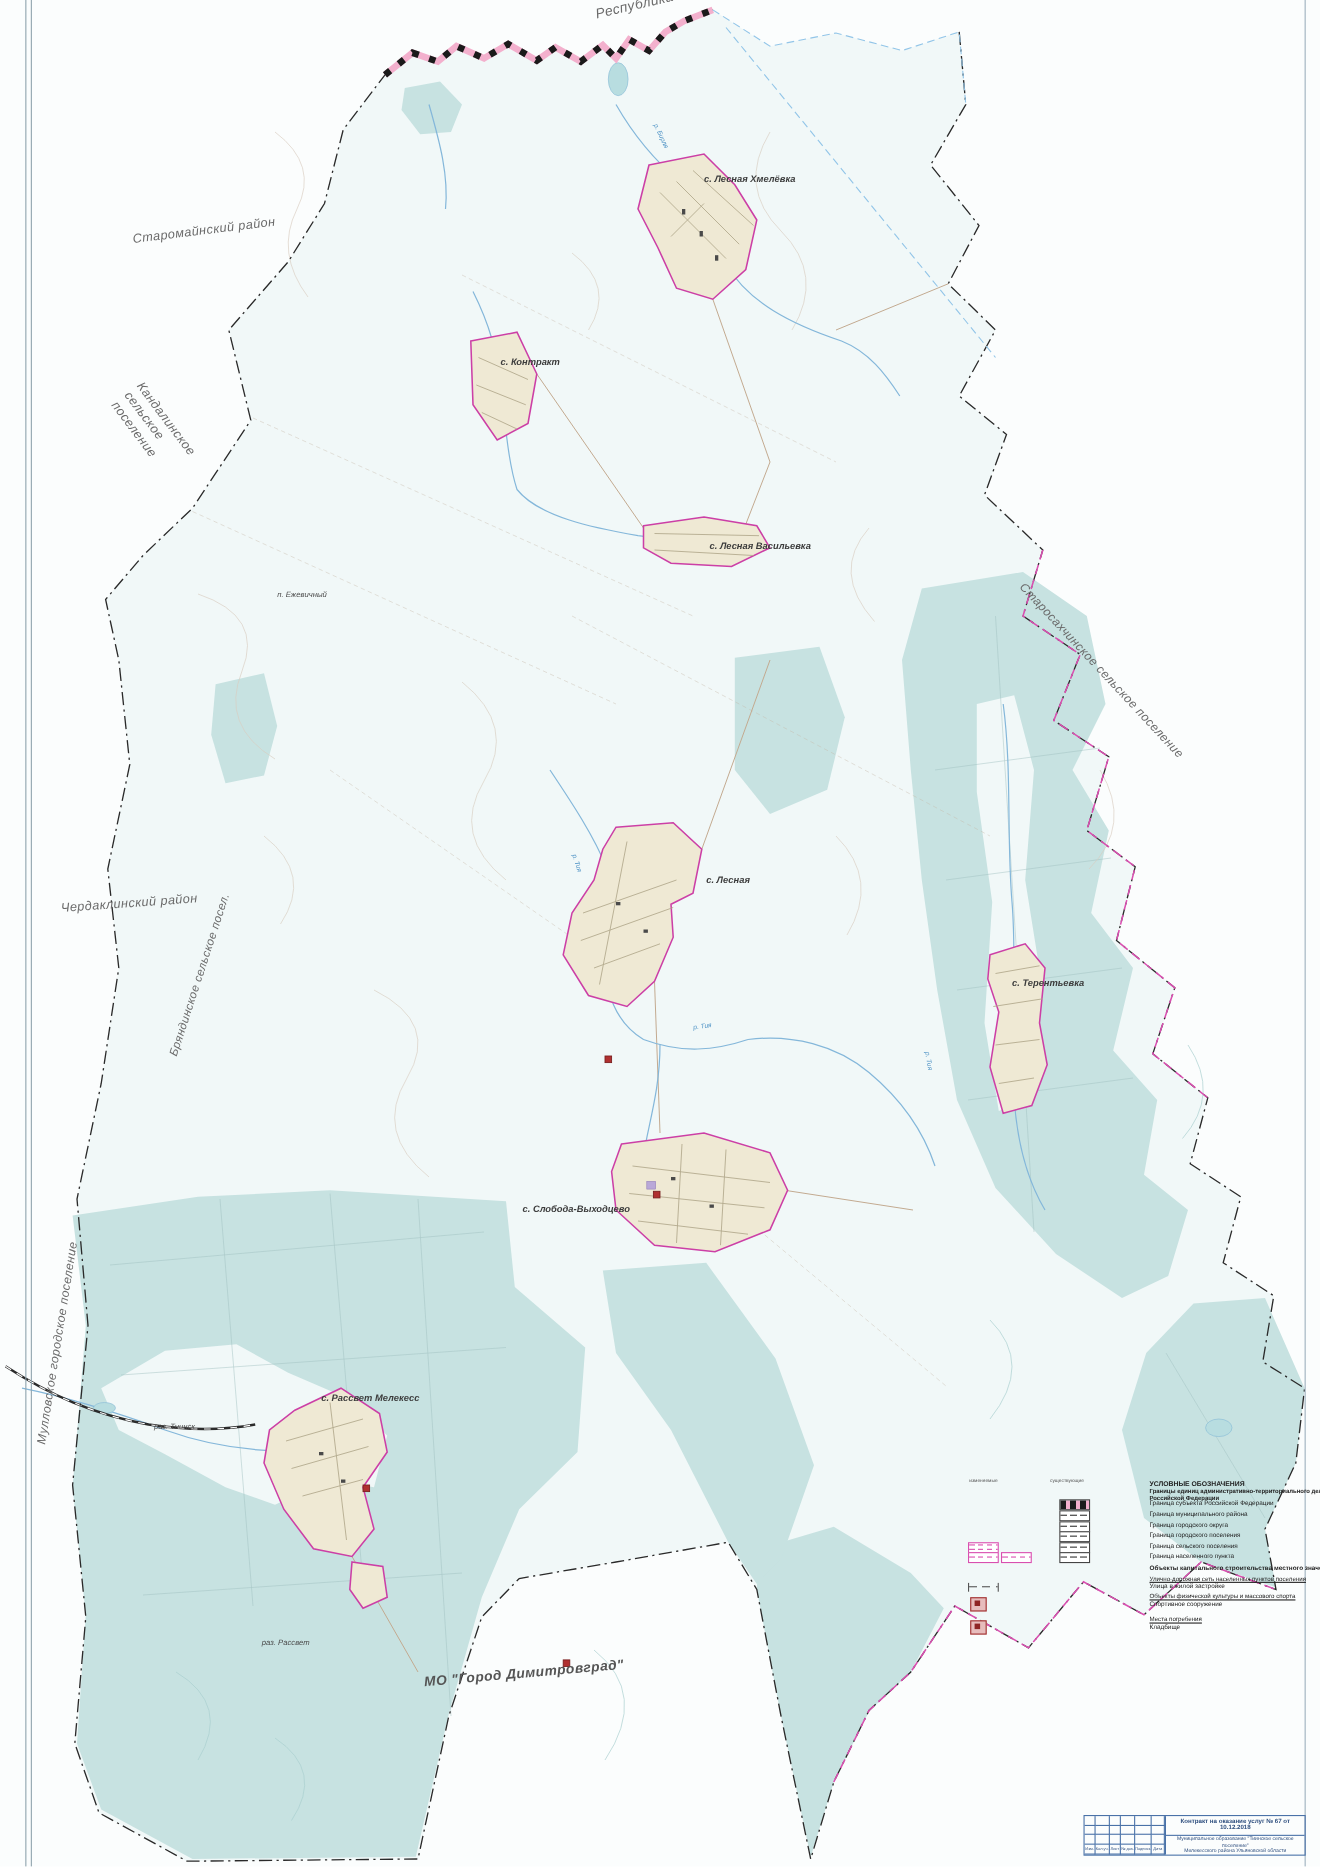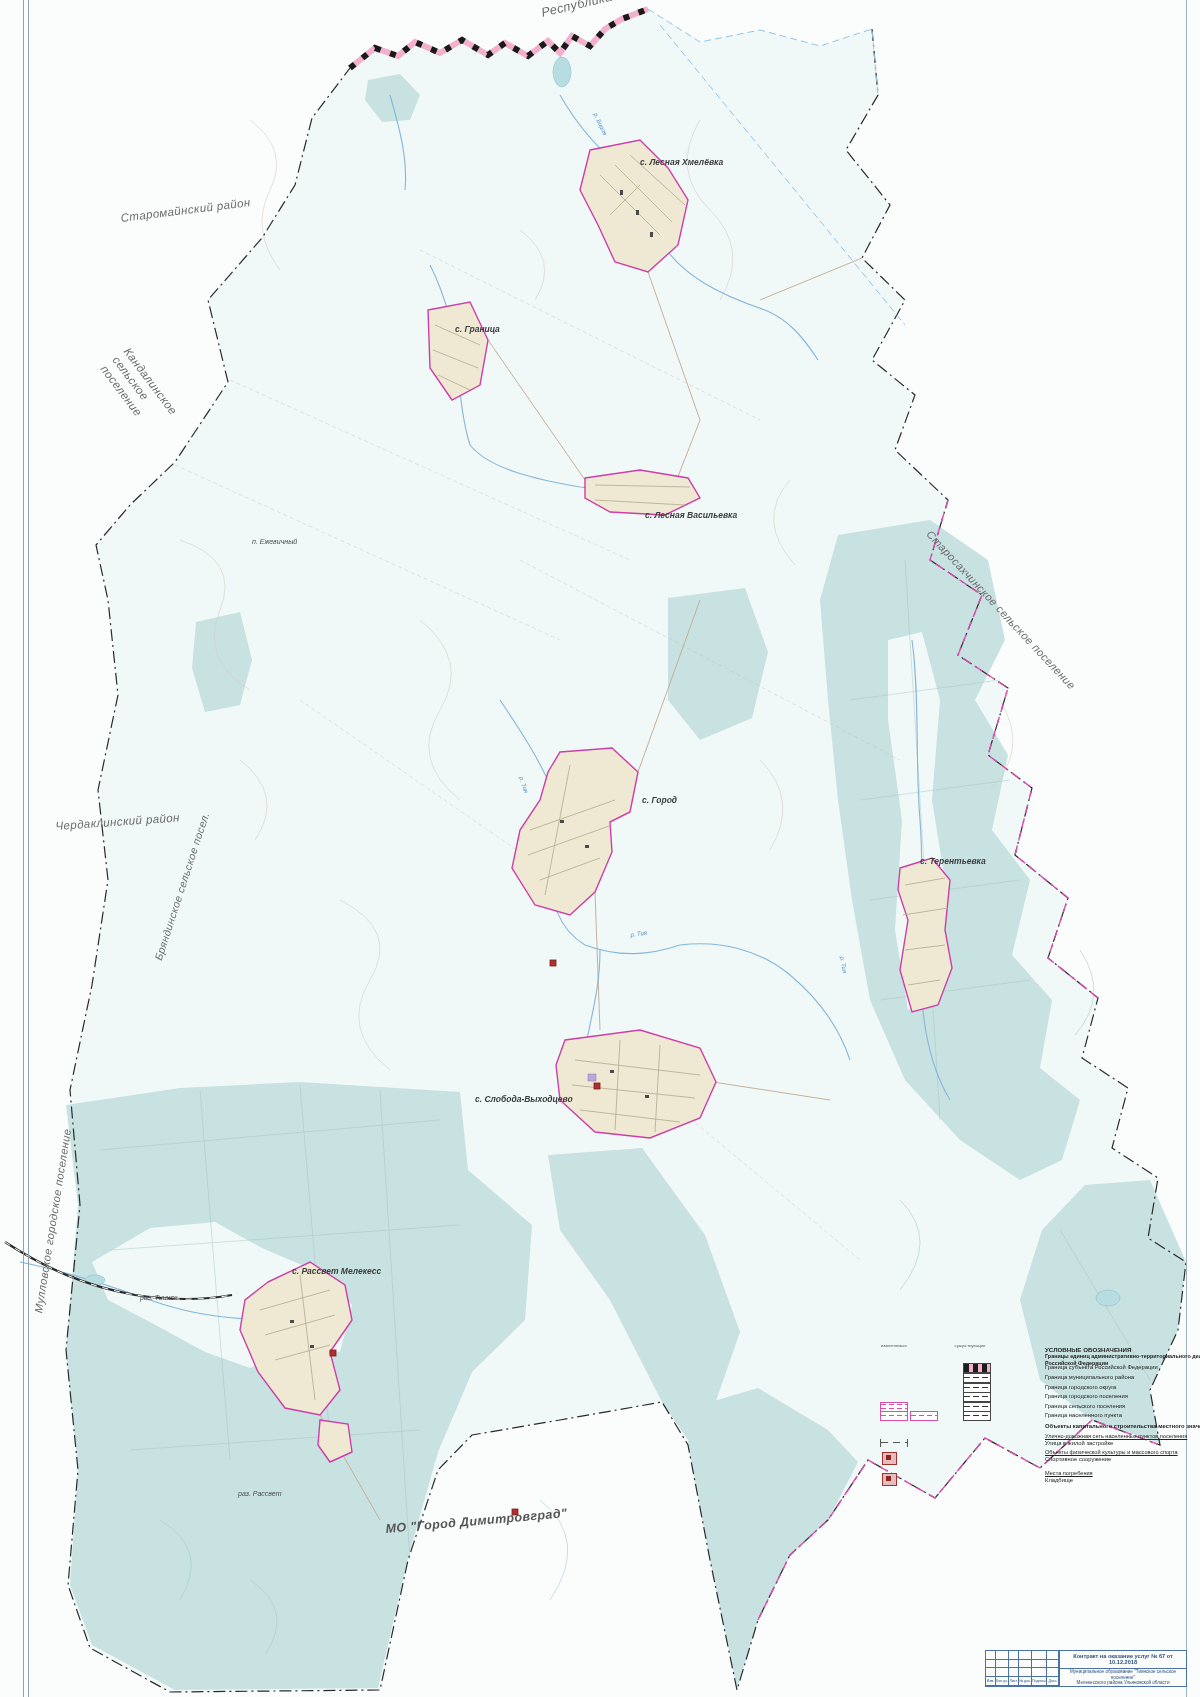--- a/index.html
+++ b/index.html
@@ -262,25 +262,25 @@
   <div class="lbl region" style="left:540px;top:6px;transform:rotate(-13deg);font-size:12.5px;">Республика Татарстан</div>
   <div class="lbl region" style="left:120px;top:212px;transform:rotate(-7deg);">Старомайнский район</div>
   <div class="lbl region region-wrap" style="left:132px;top:345px;width:95px;transform:rotate(53deg);">Кандалинское сельское поселение</div>
   <div class="lbl region" style="left:55px;top:820px;transform:rotate(-4deg);">Чердаклинский район</div>
   <div class="lbl region" style="left:152px;top:958px;transform:rotate(-72deg);font-size:10.5px;">Бряндинское сельское посел.</div>
   <div class="lbl region" style="left:32px;top:1312px;transform:rotate(-81deg);font-size:11px;">Мулловское городское поселение</div>
   <div class="lbl region" style="left:933px;top:528px;transform:rotate(47deg);font-size:11px;">Старосахчинское сельское поселение</div>
   <div class="lbl mo-lbl" style="left:385px;top:1522px;transform:rotate(-5deg);">МО "Город Димитровград"</div>
 
   <div class="lbl town" style="left:640px;top:157px;text-align:center;">с. Лесная Хмелёвка</div>
-  <div class="lbl town" style="left:455px;top:324px;">с. Граница</div>
-  <div class="lbl town" style="left:645px;top:510px;">с. Лесная Васильевка</div>
+  <div class="lbl town" style="left:455px;top:324px;">с. Контракт</div>
+  <div class="lbl town" style="left:645px;top:491px;">с. Лесная Васильевка</div>
   <div class="lbl hamlet" style="left:252px;top:538px;">п. Ежевичный</div>
-  <div class="lbl town" style="left:642px;top:795px;">с. Город</div>
-  <div class="lbl town" style="left:920px;top:856px;">с. Терентьевка</div>
+  <div class="lbl town" style="left:642px;top:795px;">с. Лесная</div>
+  <div class="lbl town" style="left:920px;top:888px;">с. Терентьевка</div>
   <div class="lbl town" style="left:475px;top:1094px;">с. Слобода-Выходцево</div>
   <div class="lbl town" style="left:292px;top:1266px;">с. Рассвет Мелекесс</div>
   <div class="lbl hamlet" style="left:140px;top:1294px;">раз. Тиинск</div>
   <div class="lbl hamlet" style="left:238px;top:1490px;">раз. Рассвет</div>
 
   <div class="lbl river-lbl" style="left:598px;top:112px;transform:rotate(65deg);">р. Бирля</div>
   <div class="lbl river-lbl" style="left:524px;top:776px;transform:rotate(72deg);">р. Тия</div>
   <div class="lbl river-lbl" style="left:630px;top:932px;transform:rotate(-8deg);">р. Тия</div>
   <div class="lbl river-lbl" style="left:845px;top:956px;transform:rotate(80deg);">р. Тия</div>
 

